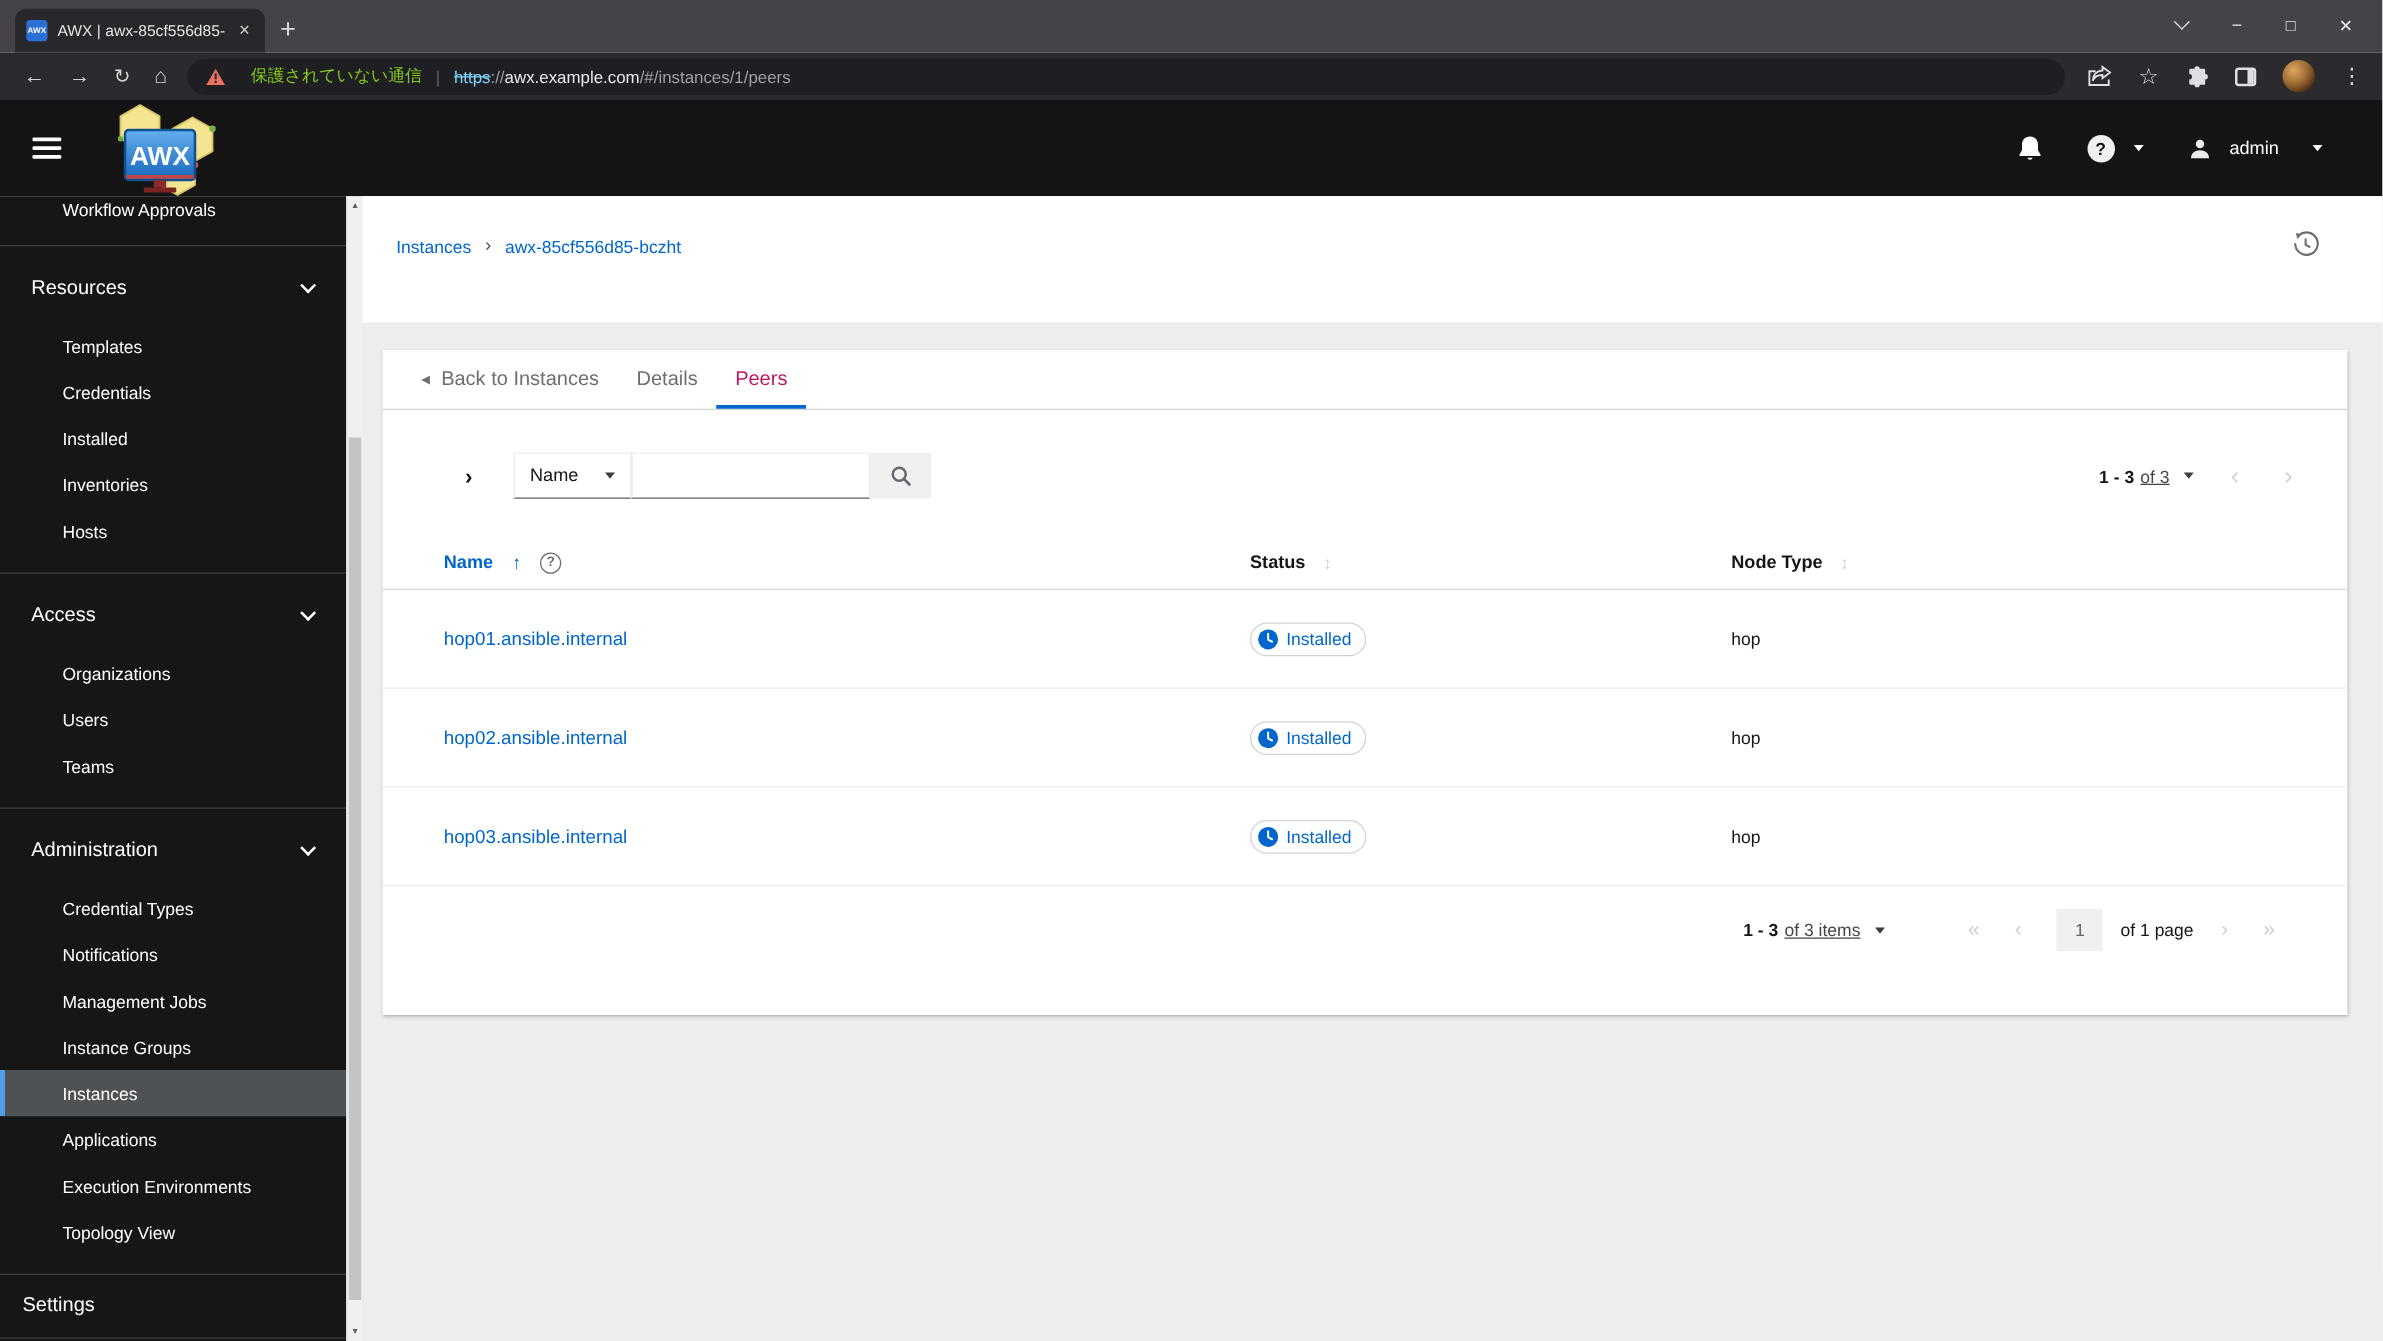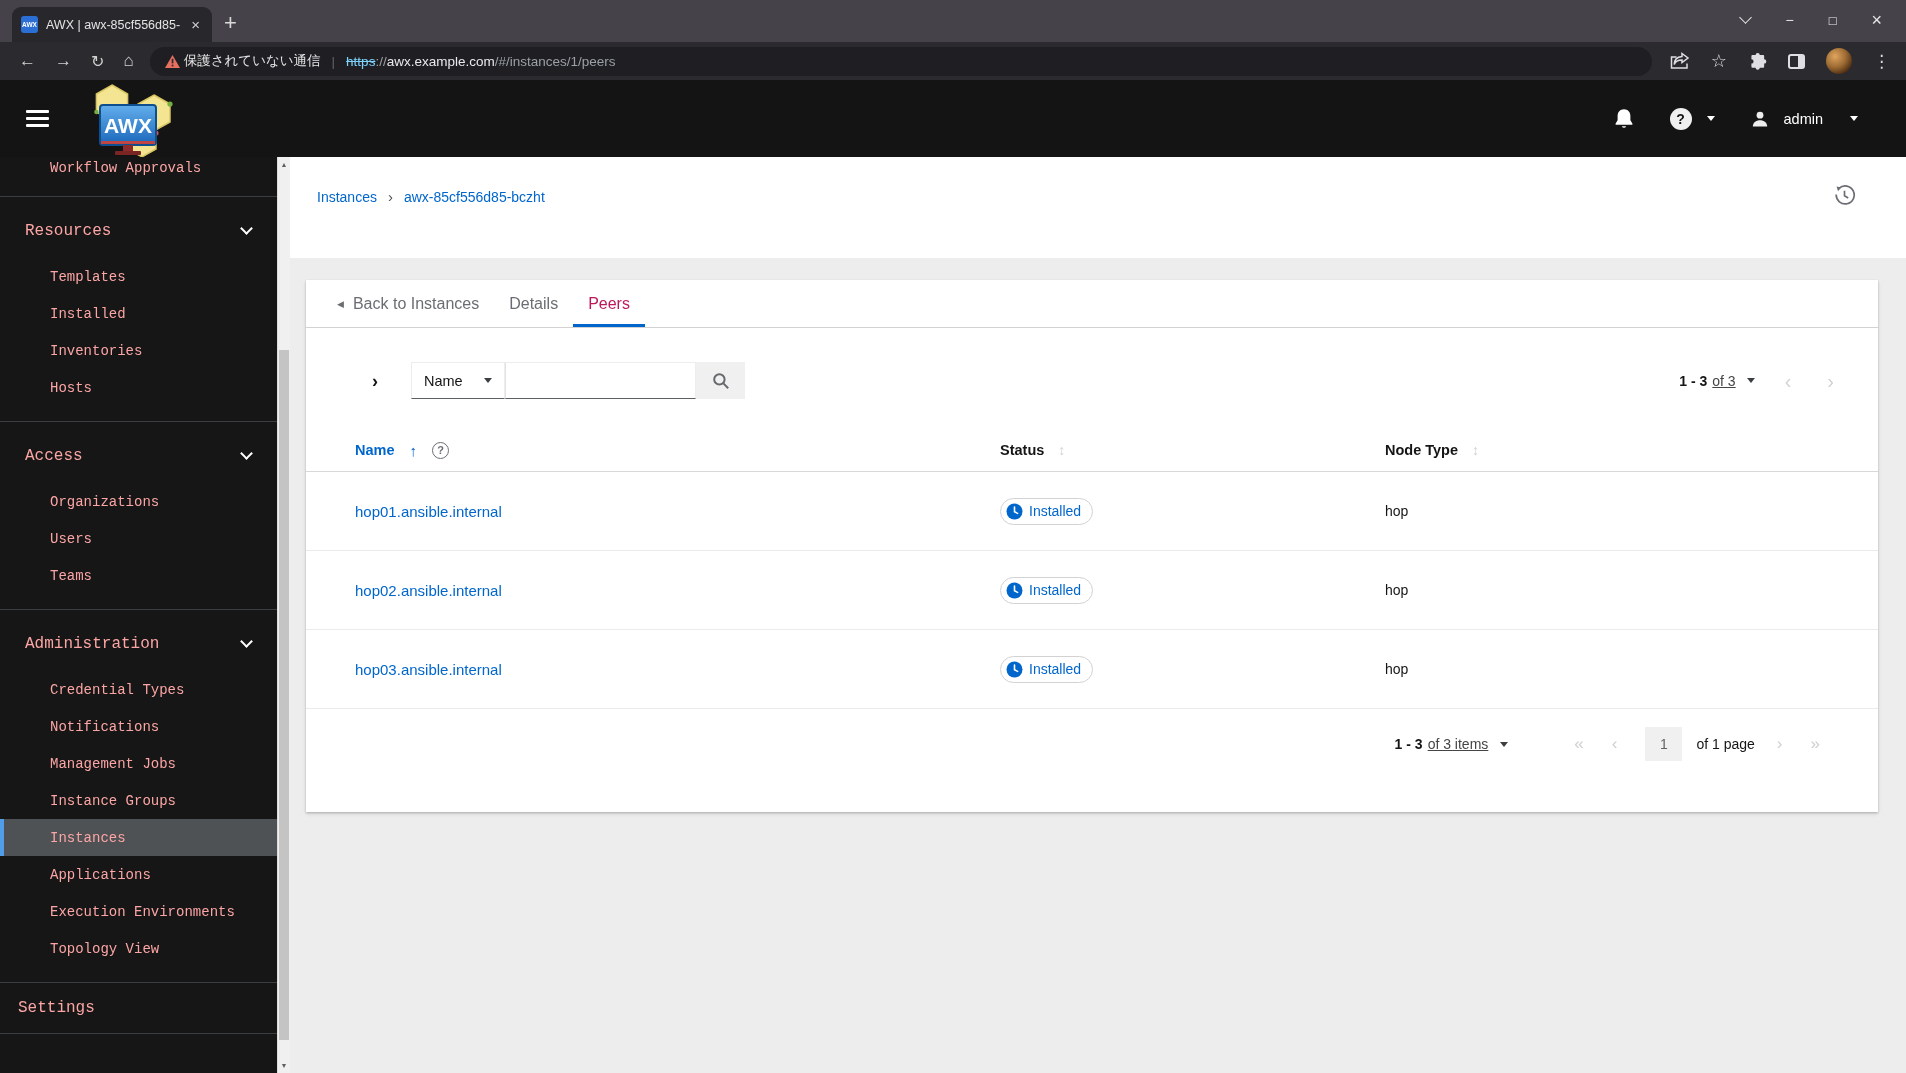--- a/index.html
+++ b/index.html
@@ -24,21 +24,21 @@
   .win-max { font-size:13px; }
   .win-close { font-size:18px; }
 
   
   .chrome-toolbar { position:absolute; top:42px; left:0; right:0; height:38px; background:#2b2a2e;
     display:flex; align-items:center; }
   .nav-ic { color:#d2d2d2; font-size:17px; margin-left:19px; }
   .nav-ic.reload { font-size:16px; }
   .url-pill { margin-left:16px; height:29px; background:#1f1e23; border-radius:15px; flex:1;
     display:flex; align-items:center; padding:0 14px; font-size:13.5px; white-space:nowrap; overflow:hidden; }
-  .warn-text { color:#e5e5e5; margin-left:3px; }
+  .warn-text { color:#84cc16; margin-left:20px; }
   .pill-div { color:#5f6368; margin:0 11px; }
   .u-scheme { color:#7dd3fc; text-decoration:line-through; }
   .u-sep { color:#9aa0a6; }
   .u-host { color:#e8eaed; }
   .u-path { color:#9aa0a6; }
   .tb-right { display:flex; align-items:center; gap:21px; margin:0 16px 0 18px; }
   .glyph-ic { color:#dfdfe3; }
   .star { font-size:18px; }
   .dots { font-size:17px; letter-spacing:0; }
   .sidepanel { width:17px; height:15px; border:2px solid #dfdfe3; border-radius:3px; position:relative; }
@@ -55,21 +55,21 @@
   .mast-right { margin-left:auto; display:flex; align-items:center; gap:36px; padding-right:48px; }
   .help-group, .user-group { display:flex; align-items:center; gap:15px; }
   .help-icon { width:22px; height:22px; border-radius:50%; background:#f0f0f0; color:#151515;
     font-size:14px; font-weight:bold; display:flex; align-items:center; justify-content:center; }
   .w-caret { width:0; height:0; border-left:4.5px solid transparent; border-right:4.5px solid transparent;
     border-top:5.5px solid #fff; }
   .user-name { color:#fff; font-size:14.5px; }
 
   
   .sidebar { position:absolute; top:157px; left:0; width:277px; bottom:0; background:#161616;
-    color:#fca5a5; overflow:hidden;font-family:Liberation Mono, monospace; }
+    color:#ffffff; overflow:hidden; }
   .side-top-item { padding:3px 0 20px 50px; font-size:14px; }
   .side-divider { border-top:1px solid #3a3d41; }
   .side-section { padding:13px 0 15px 0; }
   .side-group { height:42px; display:flex; align-items:center; padding:0 26px 0 25px; font-size:16px; }
   .nav-chev { margin-left:auto; width:9px; height:9px; border-right:2px solid #fff; border-bottom:2px solid #fff;
     transform:rotate(45deg); margin-top:-5px; }
   .side-items { margin-top:6px; }
   .side-item { height:37px; display:flex; align-items:center; padding-left:50px; font-size:14px; }
   .side-item.selected { background:#4f5255; box-shadow:inset 4px 0 0 #519de9; }
   .settings-item { height:50px; display:flex; align-items:center; padding-left:18px; font-size:16px; }
@@ -246,20 +246,21 @@
     <div class="side-top-item">Workflow Approvals</div>
     <div class="side-divider"></div>
 
     <div class="side-section">
       <div class="side-group">
         <span>Resources</span>
         <span class="nav-chev"></span>
       </div>
       <div class="side-items">
         <div class="side-item">Templates</div>
+        <div class="side-item">Credentials</div>
         <div class="side-item">Installed</div>
         <div class="side-item">Inventories</div>
         <div class="side-item">Hosts</div>
       </div>
     </div>
     <div class="side-divider"></div>
 
     <div class="side-section">
       <div class="side-group">
         <span>Access</span>

